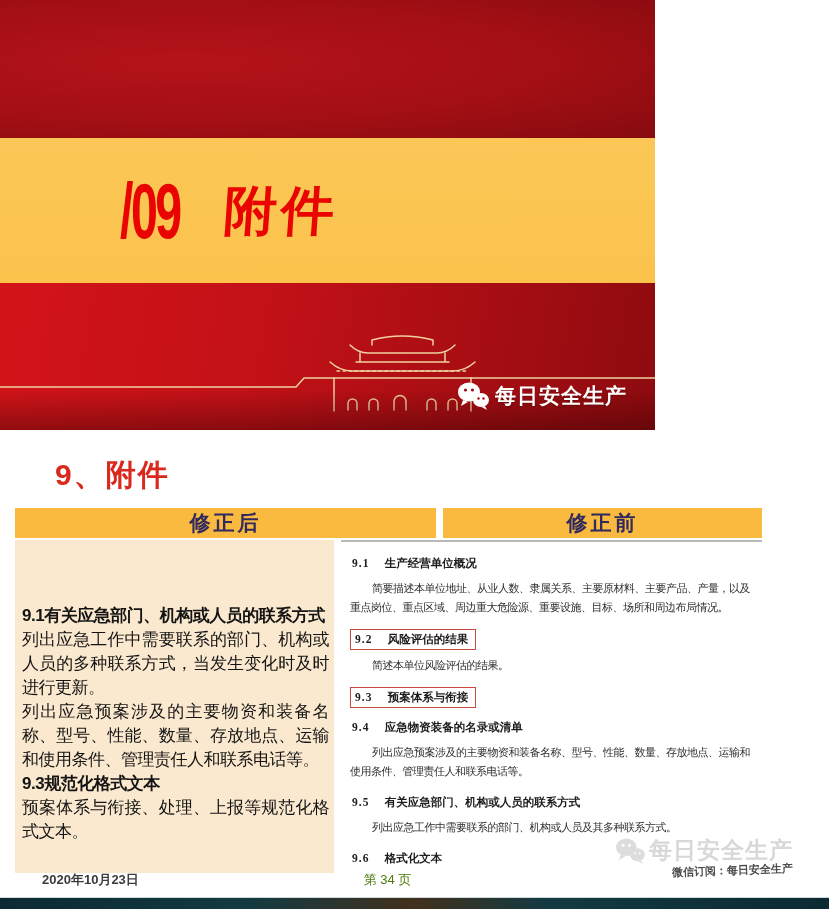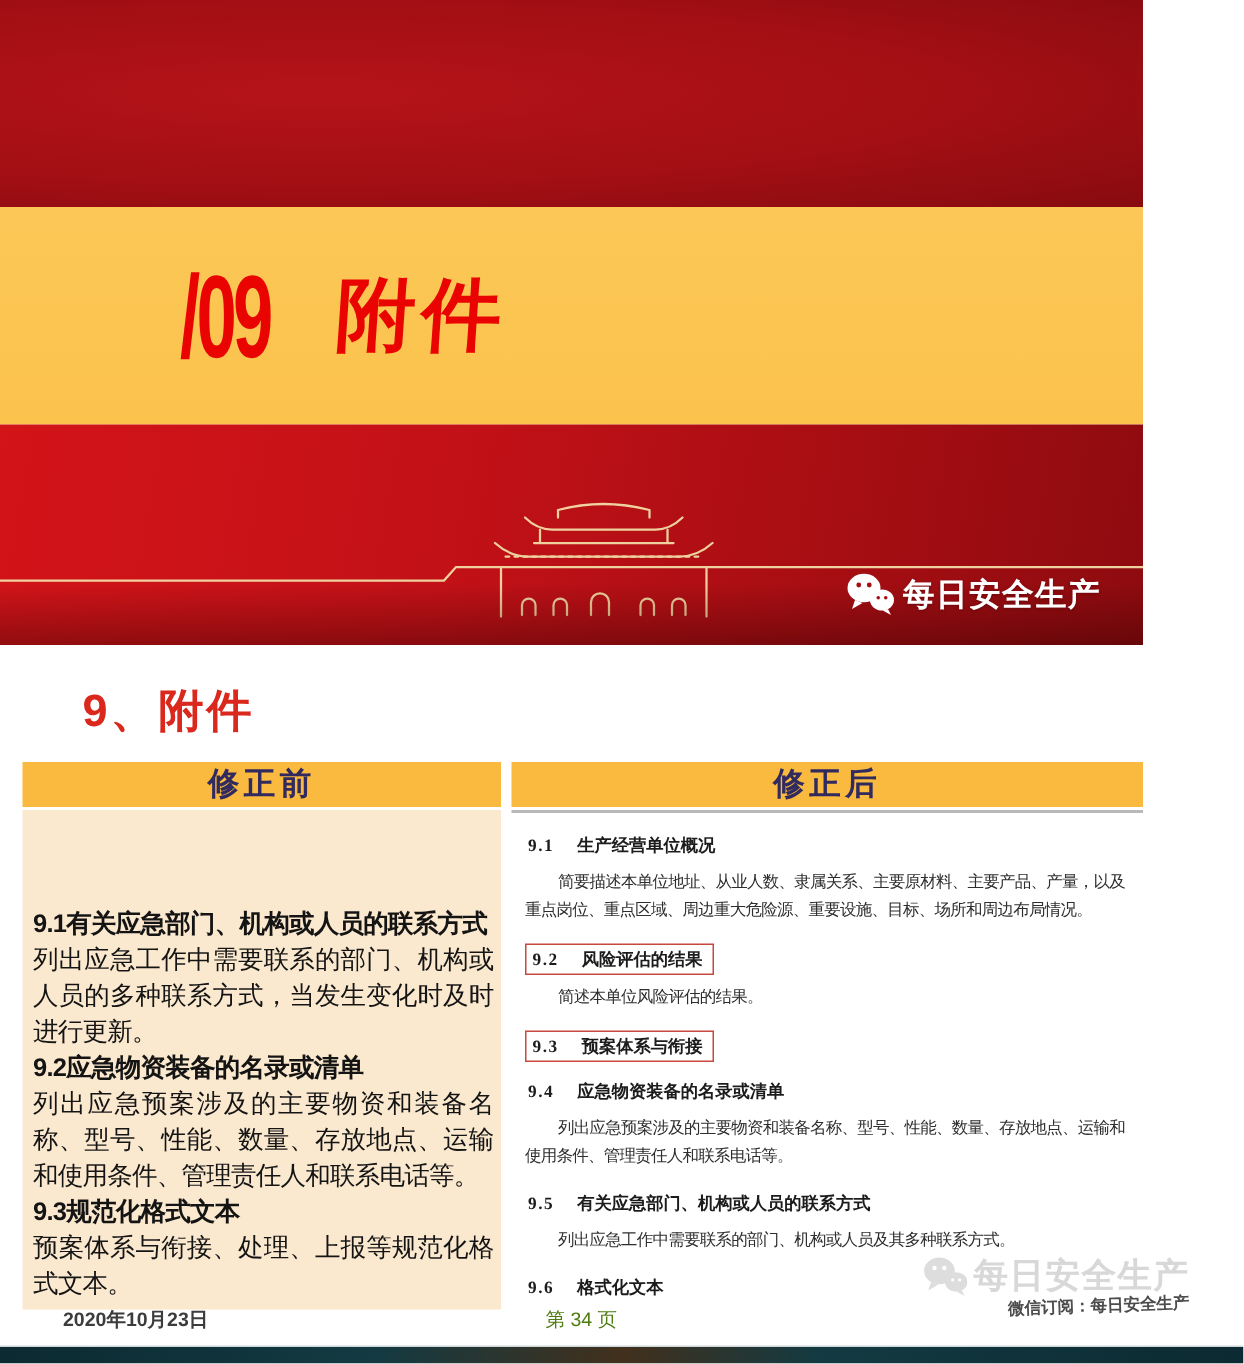--- a/index.html
+++ b/index.html
@@ -1,19 +1,19 @@
 <!DOCTYPE html>
 <html><head>
 <meta charset="utf-8">
 <style>
   html,body{margin:0;padding:0;background:#ffffff;}
   body{width:829px;height:909px;position:relative;font-family:"Liberation Sans","DejaVu Sans",sans-serif;overflow:hidden;}
 
   
-  .cover{position:relative;width:762px;height:430px;overflow:hidden;}
+  .cover{position:relative;width:655px;height:430px;overflow:hidden;}
   .cover-top{height:138px;background:radial-gradient(ellipse at 28% 45%, #b5131a 0%, #a30f14 55%, #870b0f 100%);}
   .cover-yellow{height:145px;background:linear-gradient(180deg,#fcc757 0%,#fbc34c 100%);display:flex;align-items:center;padding-left:120px;box-sizing:border-box;}
   .cover-num{display:inline-block;font-size:78px;font-weight:bold;color:#e90301;letter-spacing:-4px;transform:scaleX(.62);transform-origin:left center;line-height:1;}
   .cover-word{display:inline-block;font-size:53px;font-weight:bold;color:#e90301;margin-left:8px;transform:skewX(-4deg);line-height:1;letter-spacing:4px;}
   .cover-bottom{position:relative;height:147px;background:linear-gradient(100deg,#d31419 0%,#c21117 40%,#a00d12 80%,#8d0b0f 100%);}
   .cover-bottom::after{content:"";position:absolute;inset:0;background:linear-gradient(to bottom,rgba(0,0,0,0) 72%,rgba(40,0,0,.38) 100%);pointer-events:none;}
   .gate-svg{position:absolute;left:0;top:0;width:829px;height:147px;}
   .brand{position:absolute;right:28px;bottom:20px;display:flex;align-items:center;z-index:3;}
   .brand-text{color:#ffffff;font-size:21px;font-weight:bold;letter-spacing:1px;margin-left:6px;text-shadow:0 1px 2px rgba(0,0,0,.25);}
 
@@ -92,30 +92,29 @@
       <span class="brand-text">每日安全生产</span>
     </div>
   </div>
 </div>
 
 <div class="page">
   <h2 class="page-heading">9、附件</h2>
 
   <div class="cmp-table">
     <div class="cmp-head">
+      <div class="th th-after">修正后</div>
       <div class="th th-before">修正前</div>
-      <div class="th th-after">修正后</div>
     </div>
 
     <div class="cmp-body">
 
       <div class="cell-before">
         <p class="bi-title">9.1有关应急部门、机构或人员的联系方式</p>
         <p class="bi-body">列出应急工作中需要联系的部门、机构或人员的多种联系方式，当发生变化时及时进行更新。</p>
-        <p class="bi-title">9.2应急物资装备的名录或清单</p>
         <p class="bi-body">列出应急预案涉及的主要物资和装备名称、型号、性能、数量、存放地点、运输和使用条件、管理责任人和联系电话等。</p>
         <p class="bi-title">9.3规范化格式文本</p>
         <p class="bi-body">预案体系与衔接、处理、上报等规范化格式文本。</p>
       </div>
 
       <div class="cell-after">
         <div class="ai">
           <span class="ai-head">
             <span class="ai-num">9.1</span>
             <span class="ai-title">生产经营单位概况</span>

